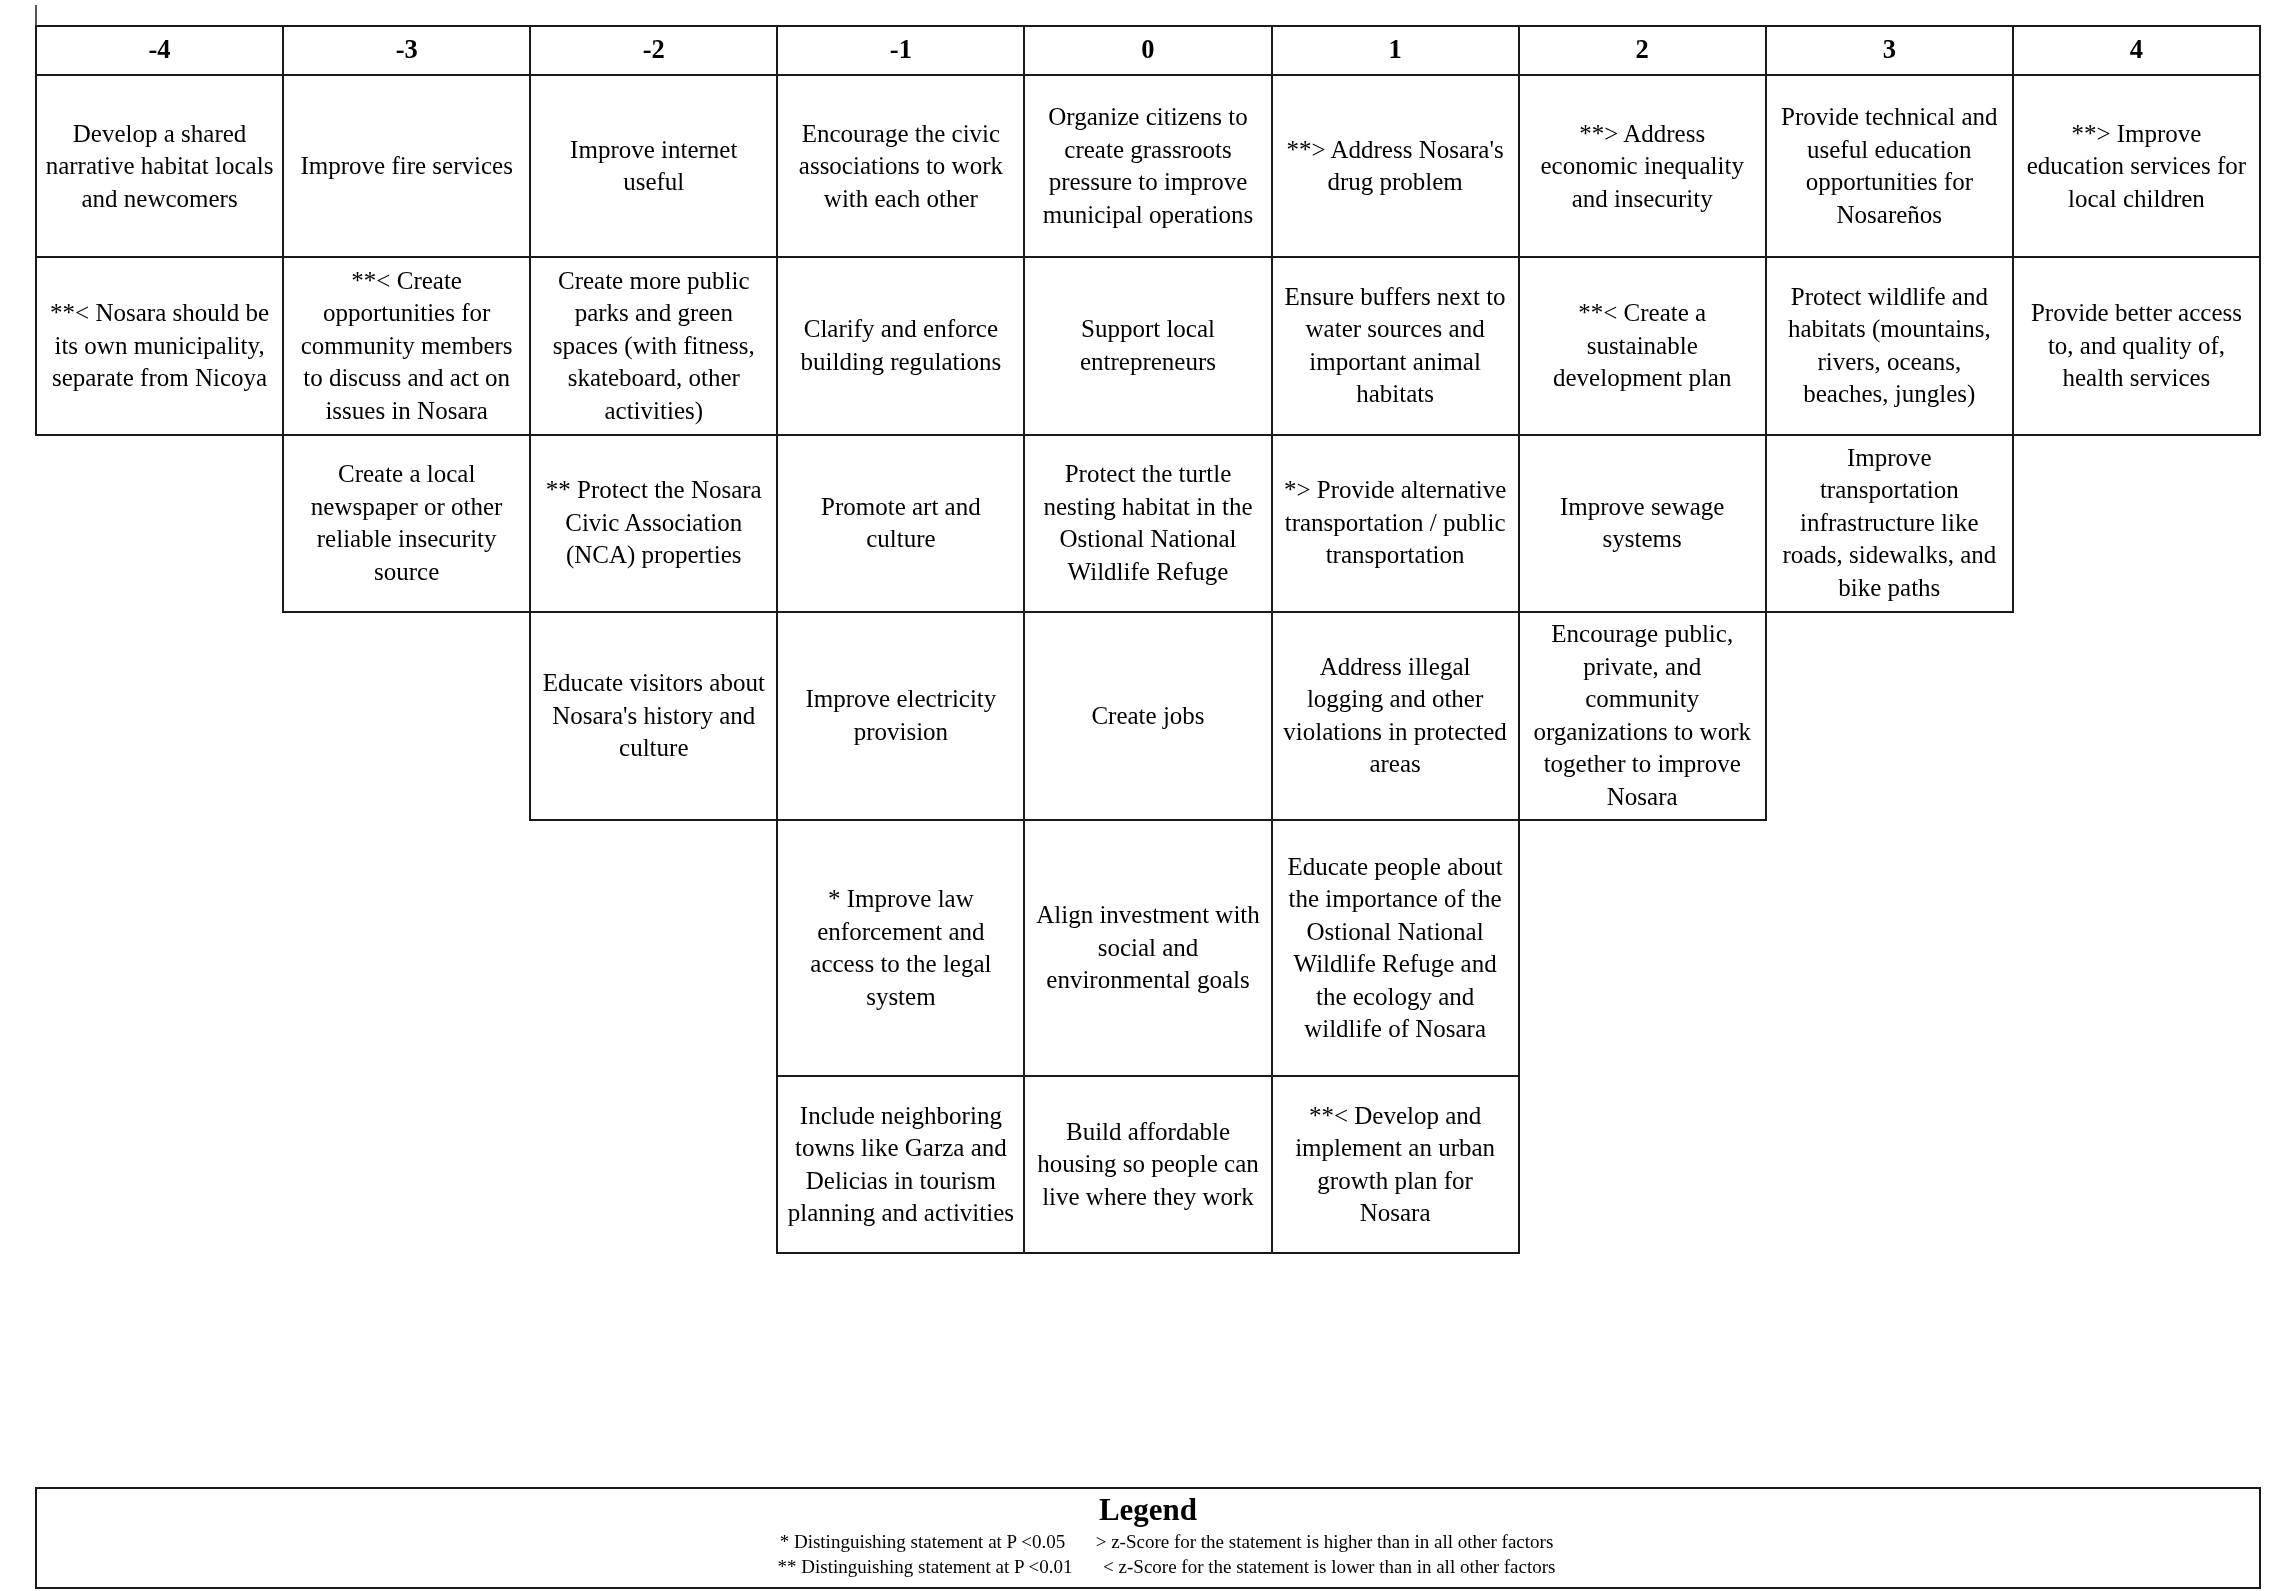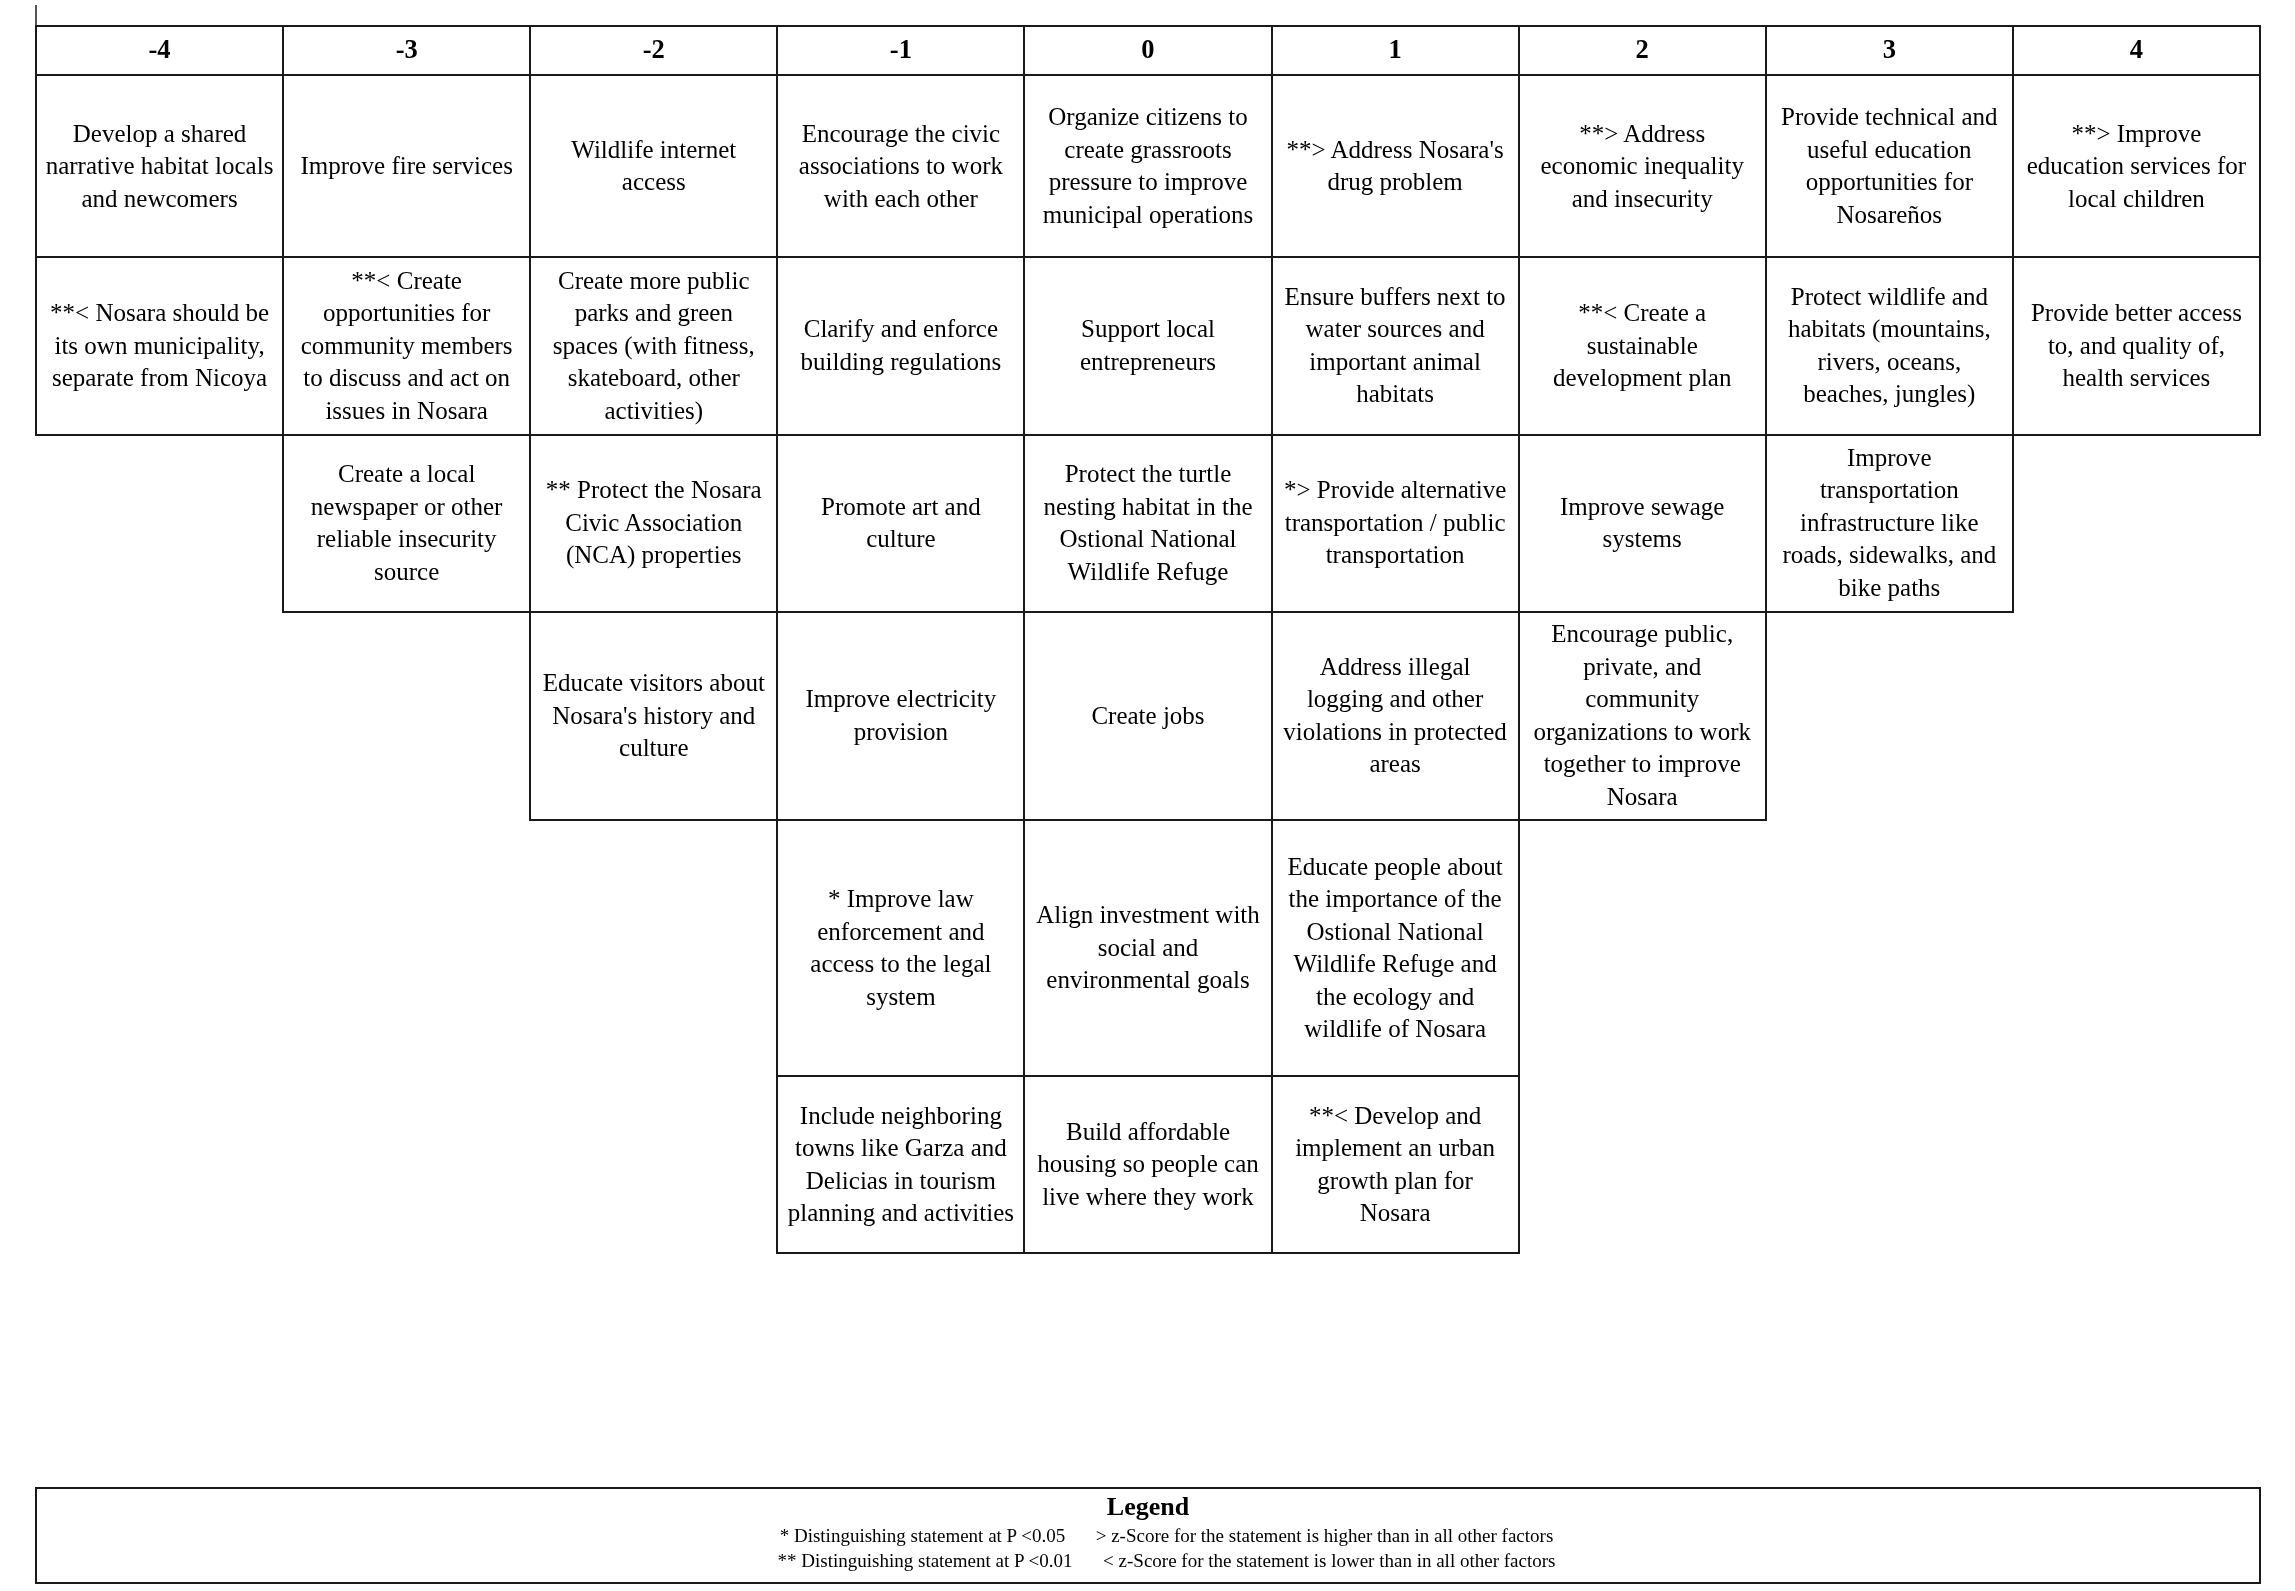--- a/index.html
+++ b/index.html
@@ -80,21 +80,21 @@
   }
   table.legend td {
     border: 2.3px solid #1a1a1a;
     text-align: center;
     vertical-align: middle;
     padding: 3.4px 0 8px 0;
     background: #ffffff;
   }
   .legend-title {
     font-weight: bold;
-    font-size: 26px;
+    font-size: 31px;
     line-height: 1.18;
     padding-bottom: 1.1px;
   }
   .legend-row {
     font-size: 19px;
     line-height: 1.30;
     white-space: nowrap;
     padding-left: 37px;
   }
   .legend-row .lcol-a { display: inline; }
@@ -130,21 +130,21 @@
           <td class="hdr">0</td>
           <td class="hdr">1</td>
           <td class="hdr">2</td>
           <td class="hdr">3</td>
           <td class="hdr">4</td>
         </tr>
 
         <tr class="r1">
           <td class="cell">Develop a shared narrative habitat locals and newcomers</td>
           <td class="cell">Improve fire services</td>
-          <td class="cell">Wildlife internet access</td>
+          <td class="cell">Improve internet useful</td>
           <td class="cell">Encourage the civic associations to work with each other</td>
           <td class="cell">Organize citizens to create grassroots pressure to improve municipal operations</td>
           <td class="cell">**&gt; Address Nosara's drug problem</td>
           <td class="cell">**&gt; Address economic inequality and insecurity</td>
           <td class="cell">Provide technical and useful education opportunities for Nosareños</td>
           <td class="cell">**&gt; Improve education services for local children</td>
         </tr>
 
         <tr class="r2">
           <td class="cell">**&lt; Nosara should be its own municipality, separate from Nicoya</td>

